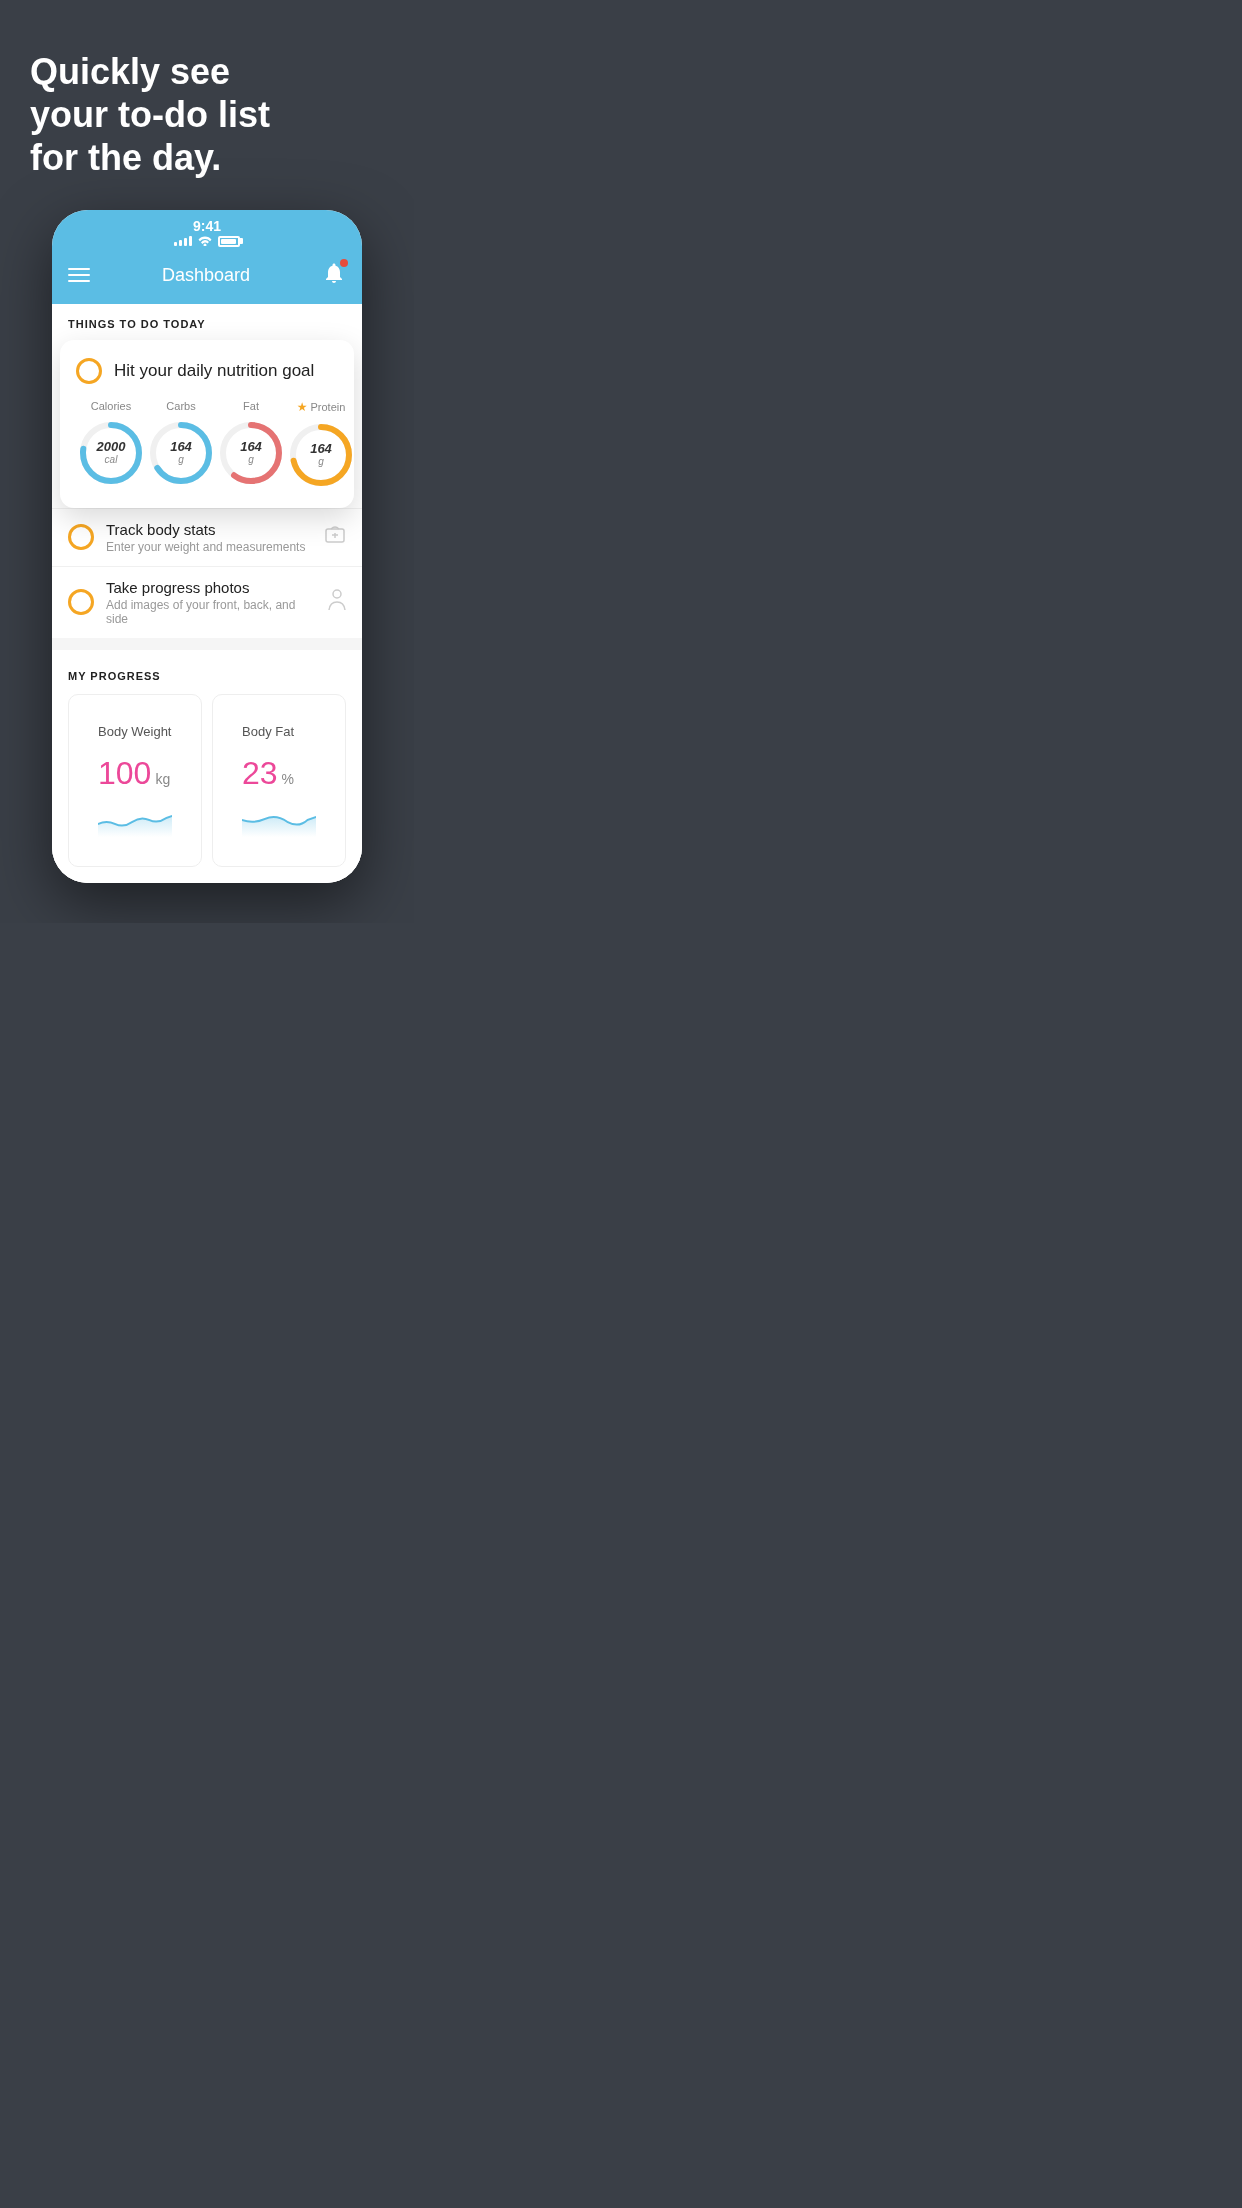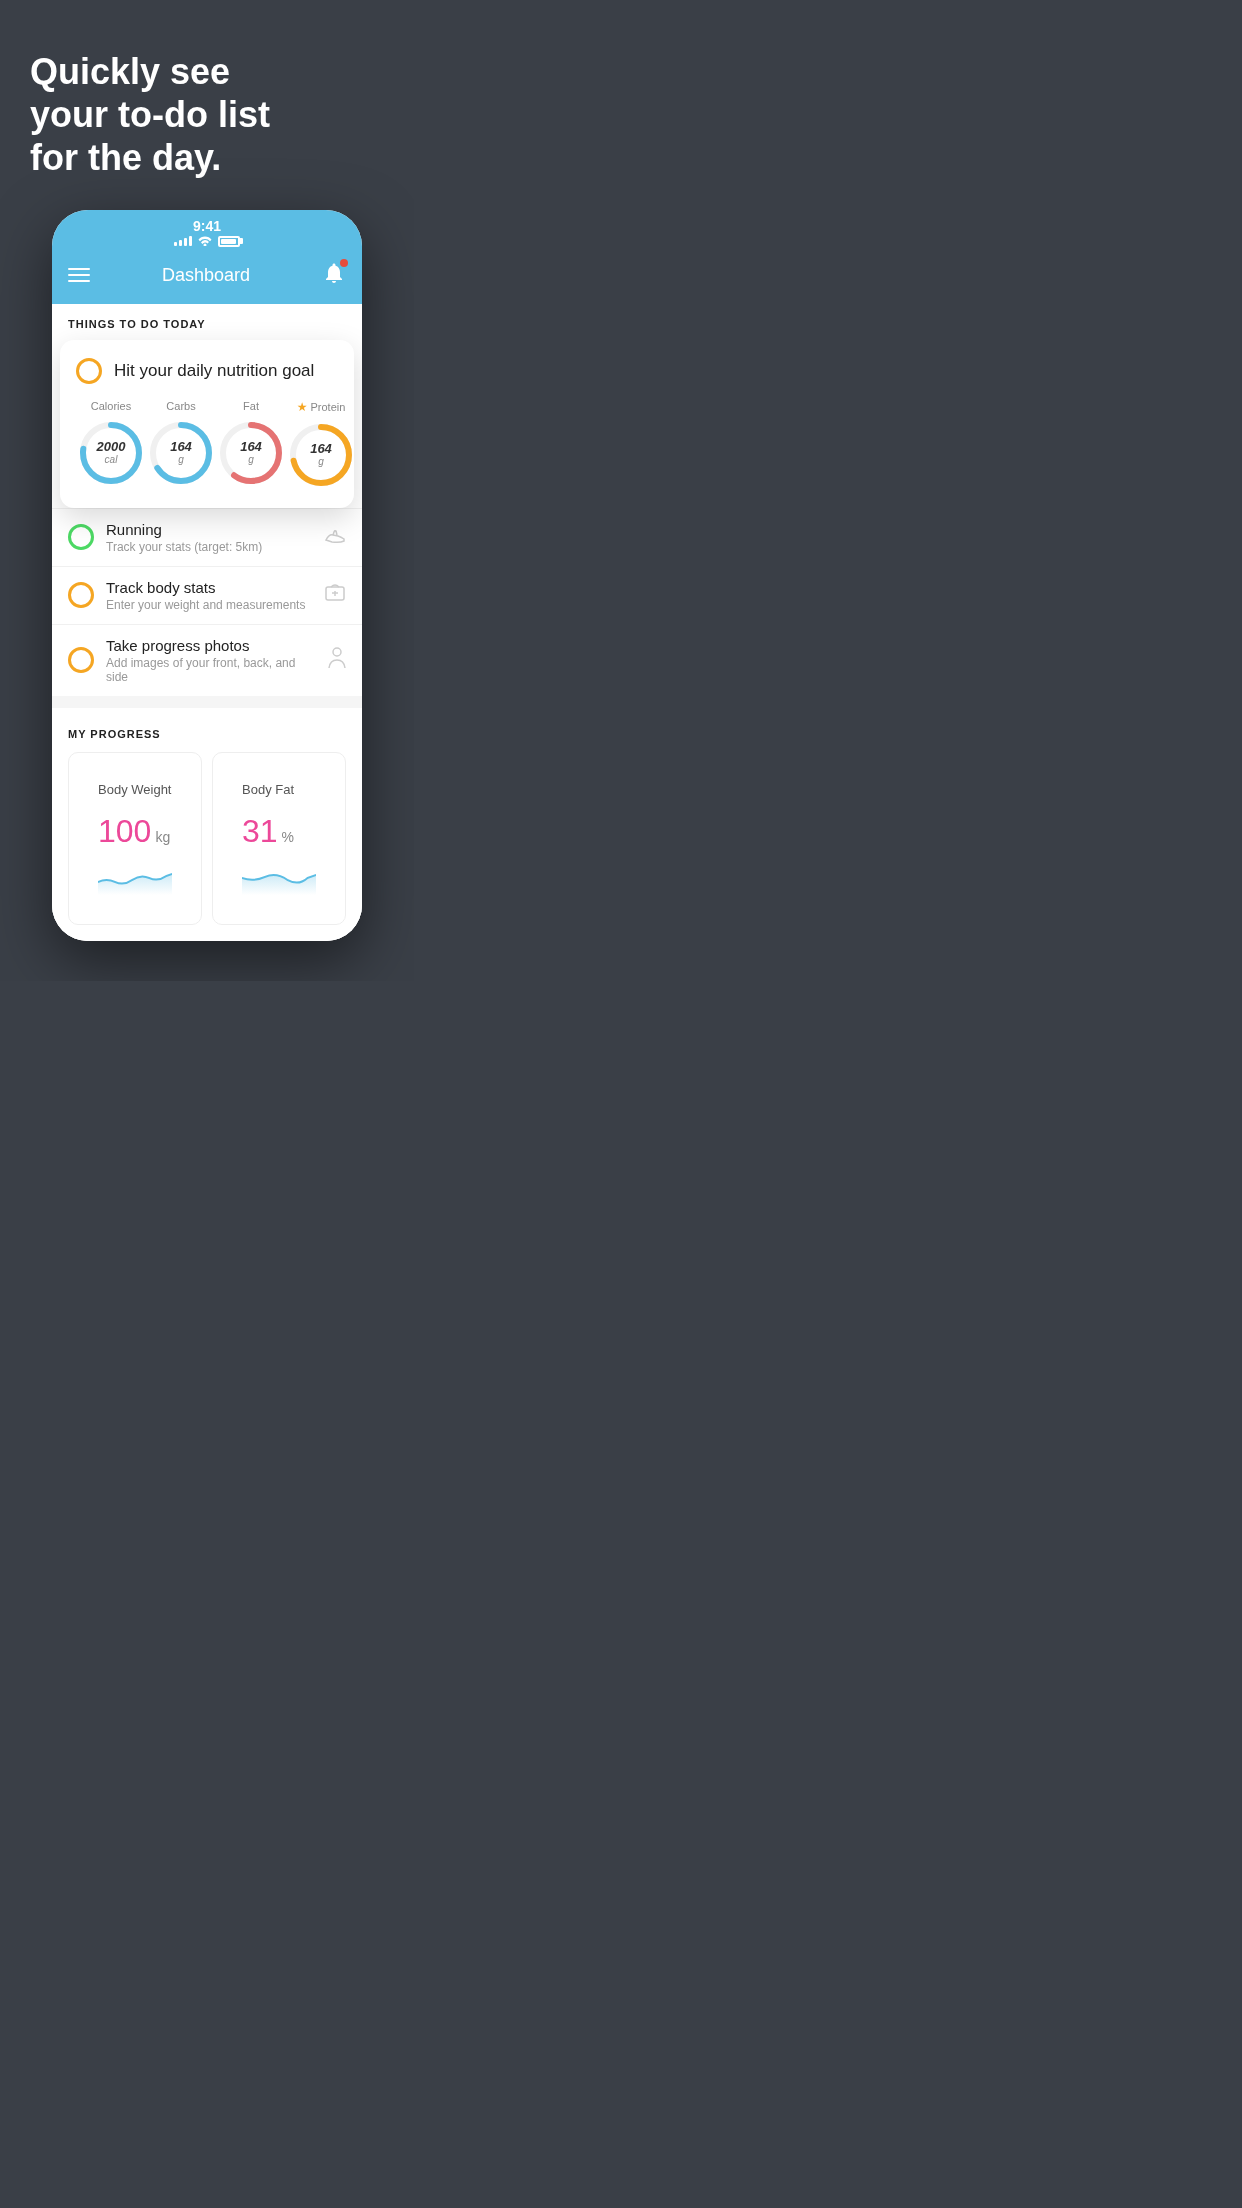--- a/index.html
+++ b/index.html
@@ -502,33 +502,20 @@
               </div>
             </div>
 
           </div>
         </div>
 
       </div>
 
       <div class="todo-list">
 
-        <div class="todo-item">
-          <div class="circle-checkbox green" style="width:26px;height:26px;border-radius:50%;border:3px solid #4cd964;flex-shrink:0;"></div>
-          <div class="todo-item-content">
-            <div class="todo-item-title">Running</div>
-            <div class="todo-item-subtitle">Track your stats (target: 5km)</div>
-          </div>
-          <div class="todo-item-icon">
-            <svg width="22" height="18" viewBox="0 0 22 18" fill="none" stroke="#ccc" stroke-width="1.5">
-              <path d="M2 14 Q5 8 9 9 L14 10 Q17 11 20 13 L20 15 Q16 17 8 16 Z"></path>
-              <path d="M9 9 L10 6 Q11 4 12 5 L13 9"></path>
-            </svg>
-          </div>
-        </div>
 
         <div class="todo-item">
           <div class="circle-checkbox" style="width:26px;height:26px;border-radius:50%;border:3px solid #f5a623;flex-shrink:0;"></div>
           <div class="todo-item-content">
             <div class="todo-item-title">Track body stats</div>
             <div class="todo-item-subtitle">Enter your weight and measurements</div>
           </div>
           <div class="todo-item-icon">
             <svg width="22" height="20" viewBox="0 0 22 20" fill="none" stroke="#ccc" stroke-width="1.5">
               <rect x="2" y="4" width="18" height="13" rx="2"></rect>
@@ -575,21 +562,21 @@
                 </defs>
                 <path d="M0 22 Q15 18 30 22 Q45 26 60 20 Q75 14 90 18 Q105 22 120 16 L130 14 L130 35 L0 35 Z" fill="url(#wave1)"></path>
                 <path d="M0 22 Q15 18 30 22 Q45 26 60 20 Q75 14 90 18 Q105 22 120 16 L130 14" fill="none" stroke="#5bbde4" stroke-width="2"></path>
               </svg>
             </div>
           </div>
 
           <div class="progress-card">
             <div class="progress-card-title">Body Fat</div>
             <div class="progress-value-row">
-              <span class="progress-value">31</span>
+              <span class="progress-value">23</span>
               <span class="progress-unit">%</span>
             </div>
             <div class="wave-chart">
               <svg viewBox="0 0 130 35" preserveAspectRatio="none">
                 <defs>
                   <linearGradient id="wave2" x1="0" y1="0" x2="0" y2="1">
                     <stop offset="0%" stop-color="#5bbde4" stop-opacity="0.3"></stop>
                     <stop offset="100%" stop-color="#5bbde4" stop-opacity="0"></stop>
                   </linearGradient>
                 </defs>

